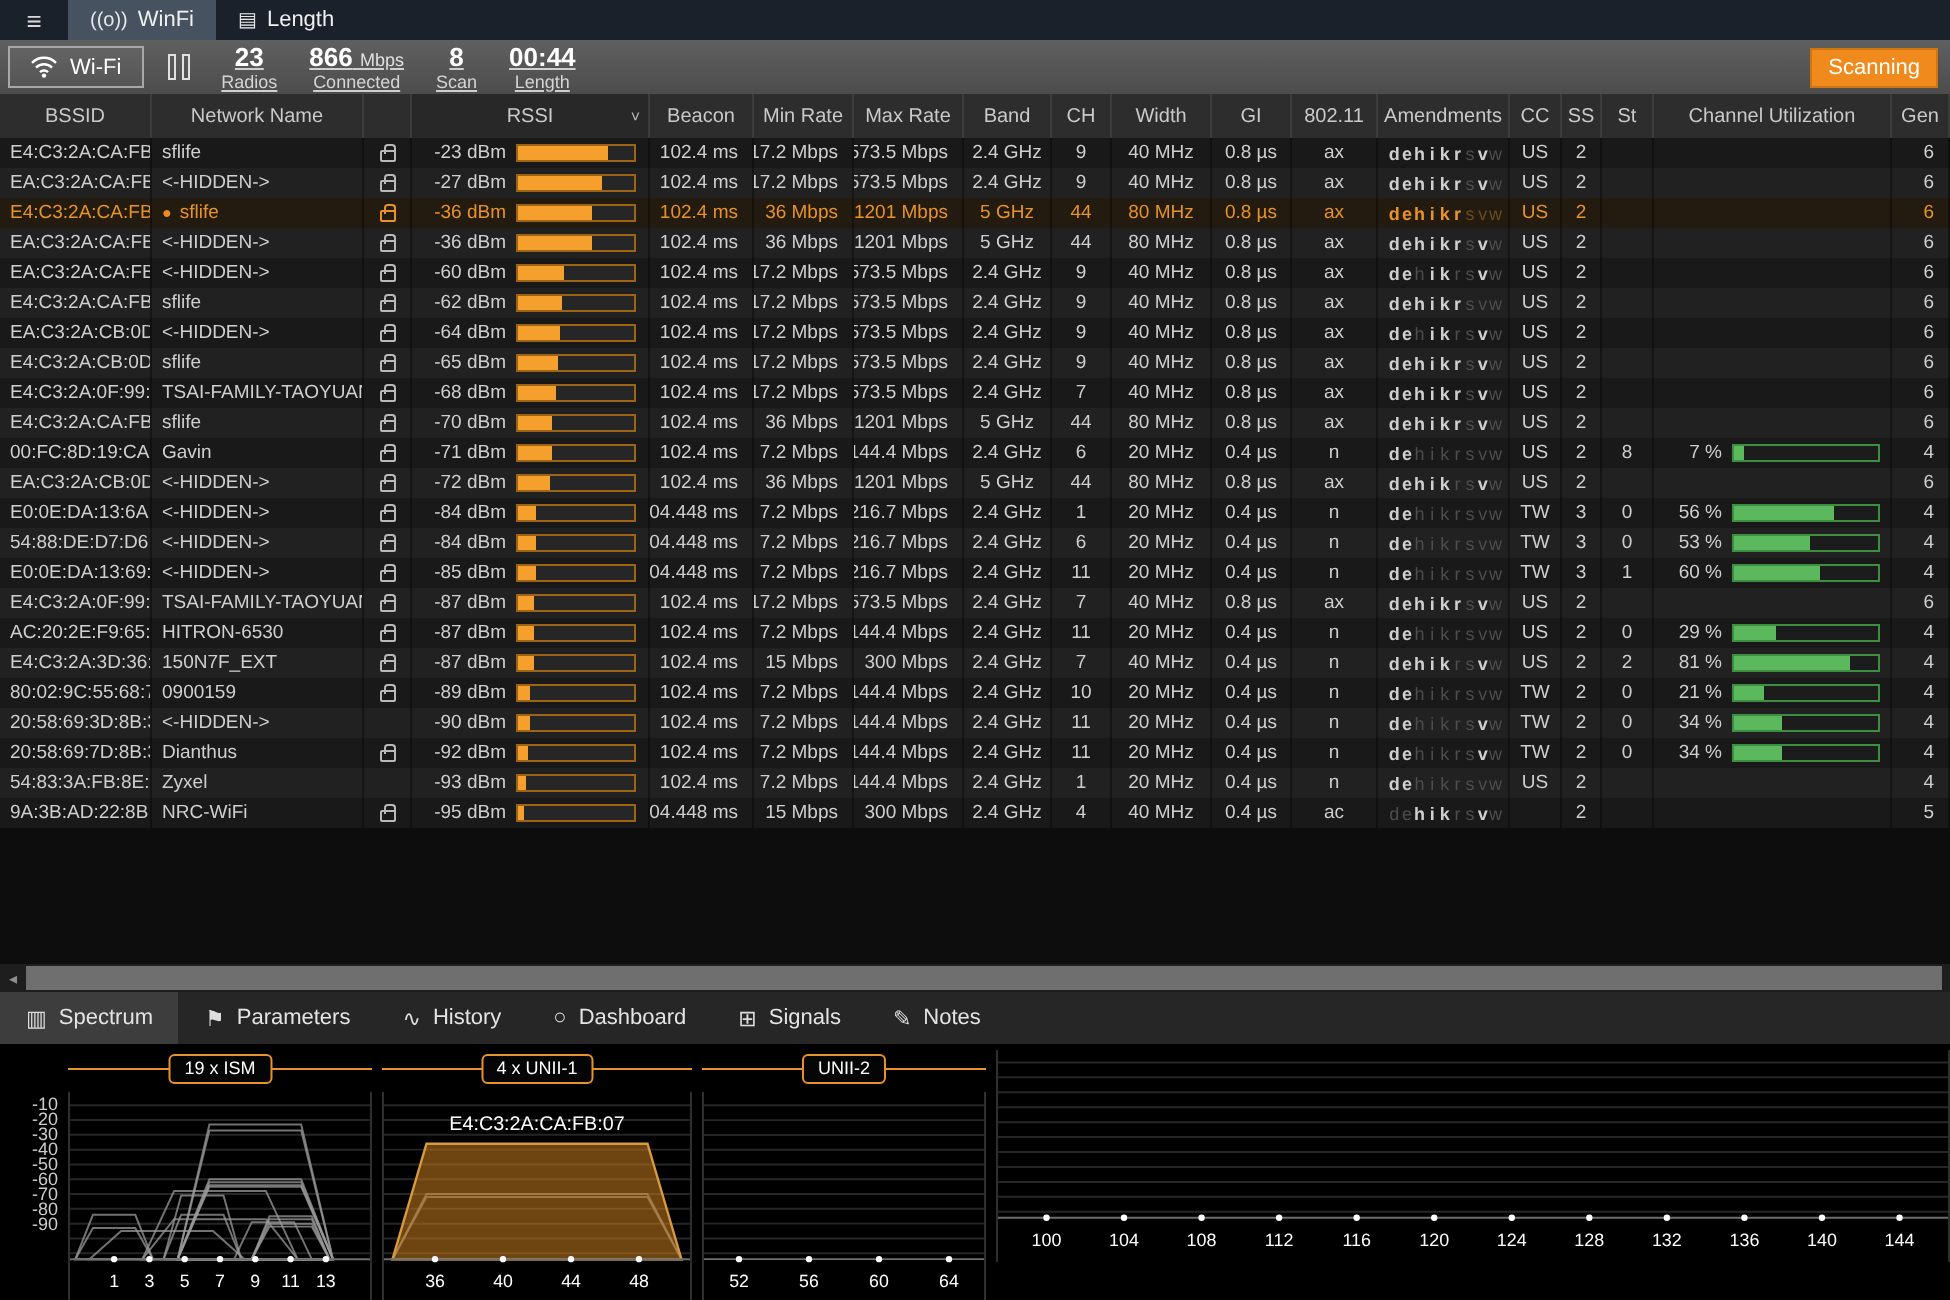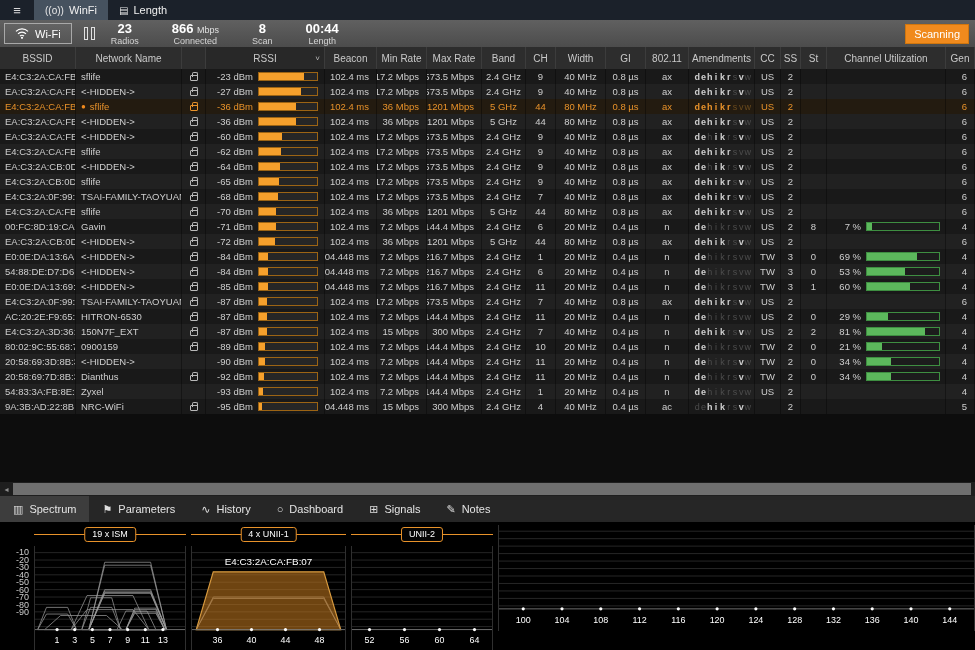--- a/index.html
+++ b/index.html
@@ -14,21 +14,21 @@
   .app-tab.active { background:#46525f; }
   .app-tab .tabicon { font-size:10px; color:#e8e8e8; }
 
   
   .toolbar { height:27px; background:linear-gradient(#606060,#4c4c4c); display:flex;
     align-items:center; padding:0 6px 0 4px; gap:10px; }
   .wifi-btn { display:flex; align-items:center; gap:6px; border:1px solid #a8a8a8;
     background:rgba(255,255,255,0.04); height:21px; padding:0 10px; color:#fff; font-size:11px; }
   .pause { display:flex; gap:3px; margin-left:2px; cursor:pointer; }
   .pause i { display:block; width:4px; height:13px; border:1px solid #e0e0e0; }
-  .stats { display:flex; gap:33px; margin-left:6px; }
+  .stats { display:flex; gap:16px; margin-left:6px;text-decoration:underline; }
   .stat { text-align:center; line-height:1; }
   .stat .v { color:#fff; font-size:13px; font-weight:bold; }
   .stat .u { color:#e0e0e0; font-size:9px; font-weight:normal; }
   .stat .l { color:#d4d4d4; font-size:9px; margin-top:2px; }
   .scan-btn { margin-left:auto; background:#f08a1d; border:1px solid #d0760e; color:#fff;
     font-size:11px; padding:3px 8px; cursor:pointer; }
 
   
   .thead { height:22px; background:#2d2d2d; display:flex; }
   .th { display:flex; align-items:center; justify-content:center; font-size:10px; color:#c9c9c9;
@@ -699,21 +699,21 @@
         <span class="amlet off">k</span>
         <span class="amlet off">r</span>
         <span class="amlet off">s</span>
         <span class="amlet off">v</span>
         <span class="amlet off">w</span>
       </div>
       <div class="td center" style="width: 26px;">TW</div>
       <div class="td center" style="width: 20px;">3</div>
       <div class="td center" style="width: 26px;">0</div>
       <div class="td left" style="width: 119px;">
-        <span class="util-text">69 %</span>
+        <span class="util-text">56 %</span>
         <div class="util-bar">
           <div class="fill" style="width: 69%;"></div>
         </div>
       </div>
       <div class="td right" style="width: 29px;">4</div>
     </div>
     <div class="tr">
       <div class="td left" style="width: 76px;">54:88:DE:D7:D6:50</div>
       <div class="td left" style="width: 106px;">
         <span>&lt;-HIDDEN-&gt;</span>

